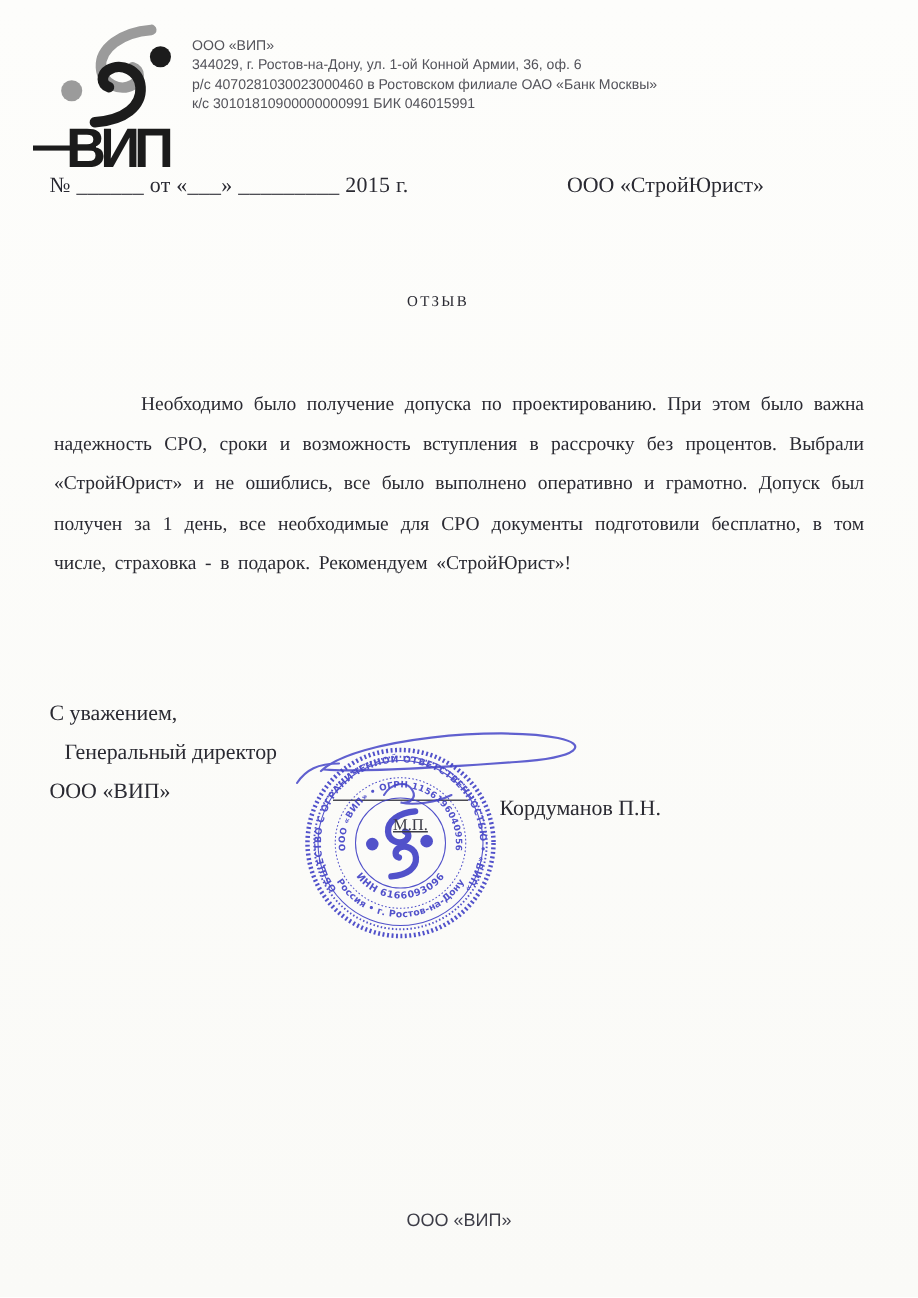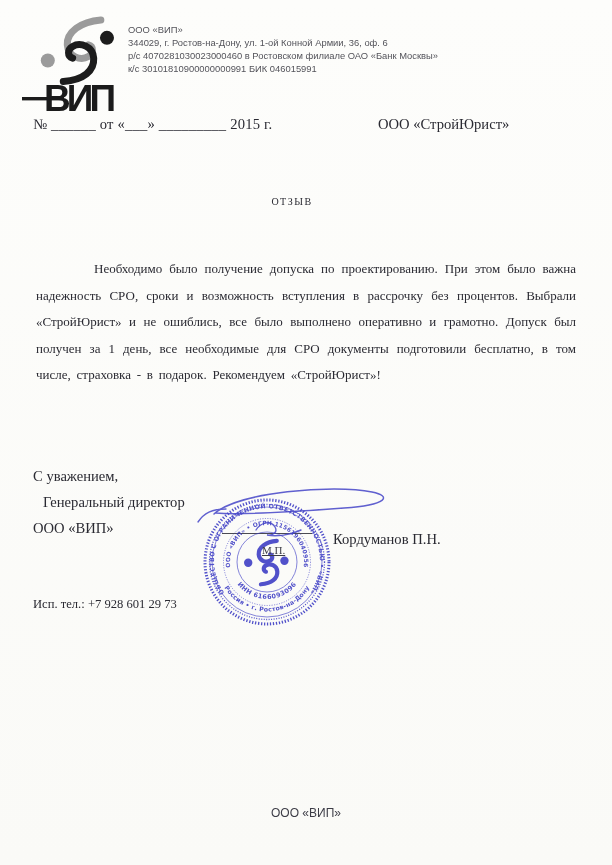--- a/index.html
+++ b/index.html
@@ -136,17 +136,16 @@
   </svg>
 
   <svg class="signature-swoosh" viewBox="0 0 215 70">
     <path d="M 22,32 C 45,10 142,2 180,10 C 200,14 196,23 152,26 C 112,29 46,33 24,31" fill="none" stroke="#4545c8" stroke-width="1.5" stroke-linecap="round"></path>
     <path d="M 6,40 C 12,31 20,27 34,27" fill="none" stroke="#4545c8" stroke-width="1.4" stroke-linecap="round"></path>
     <path d="M 64,48 c 5,-8 15,-10 19,-3 c 3,5 -2,9 -8,8 c 9,2 24,0 34,-5" fill="none" stroke="#4545c8" stroke-width="1.4" stroke-linecap="round"></path>
   </svg>
 
   <div class="seal-note">М.П.</div>
 
-  <div class="contact-line">Исп. тел.: +7 928 601 29 73</div>
 
   <div class="footer">ООО «ВИП»</div>
 
 </div>
 
 </body></html>

